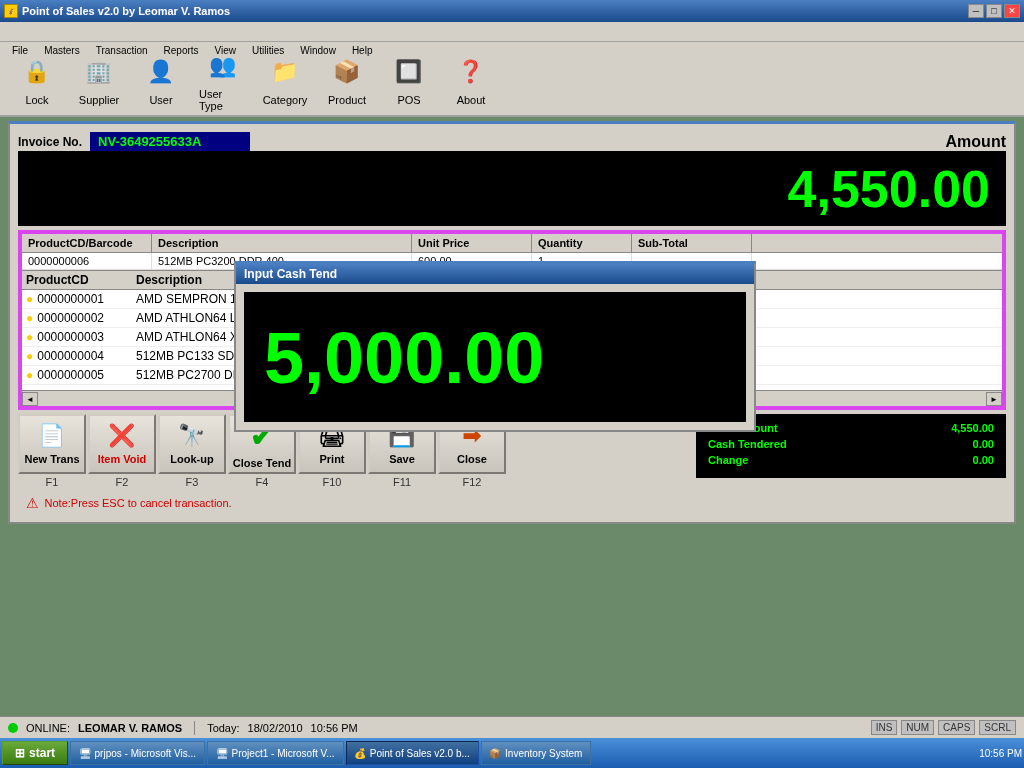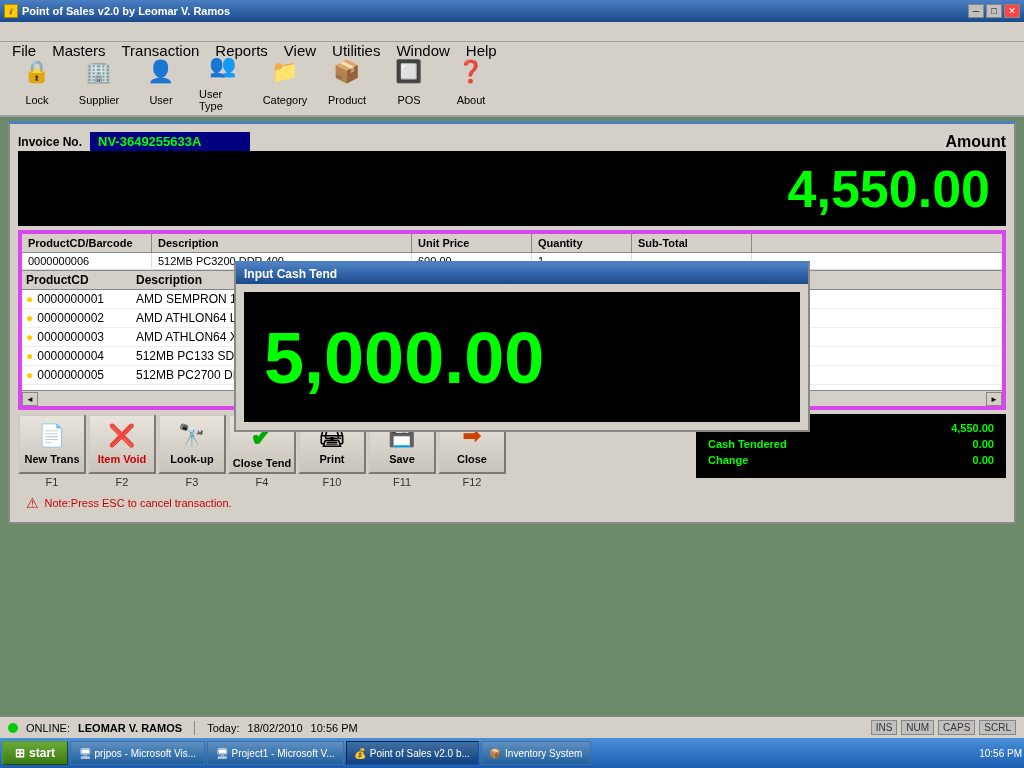--- a/index.html
+++ b/index.html
@@ -26,21 +26,21 @@
       background: #d4d0c8;
       height: 20px;
       display: flex;
       align-items: center;
       padding: 0 4px;
       border-bottom: 1px solid #a0a0a0;
     }
     .menu-item {
       padding: 2px 8px;
       cursor: pointer;
-      font-size: 15px;
+      font-size: 10px;
       color: black;
       margin-top: 37px;
     }
 
     
     .toolbar {
       background: #d4d0c8;
       height: 75px;
       display: flex;
       align-items: center;
@@ -318,21 +318,21 @@
       background: #c0c0c0;
       border: 1px solid #888;
       padding: 1px 4px;
       font-size: 10px;
       color: #333;
     }
     .modal-dialog {
       background: #d4d0c8;
       border: 2px solid #888;
       border-top: 3px solid #4a7fc1;
-      width: 576px;
+      width: 522px;
       position: relative;
     }
     .modal-title-bar {
       background: linear-gradient(to bottom, #4a7fc1, #1a4a8c);
       color: white;
       padding: 3px 8px;
       font-size: 12px;
       font-weight: bold;
     }
     .modal-display {

